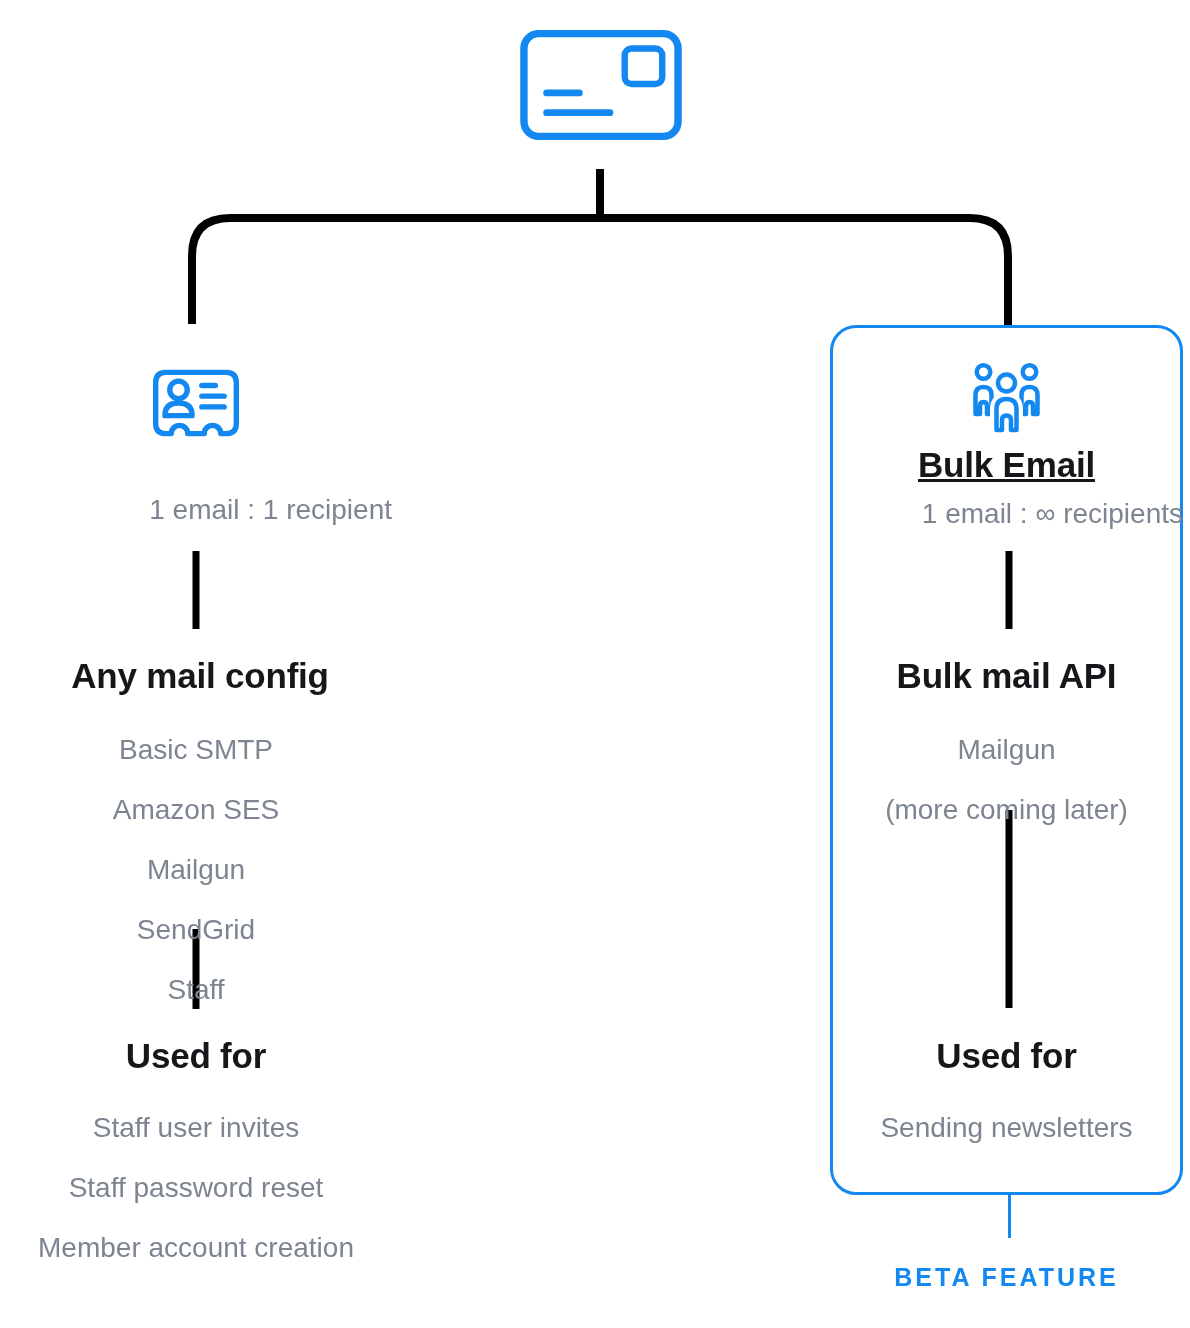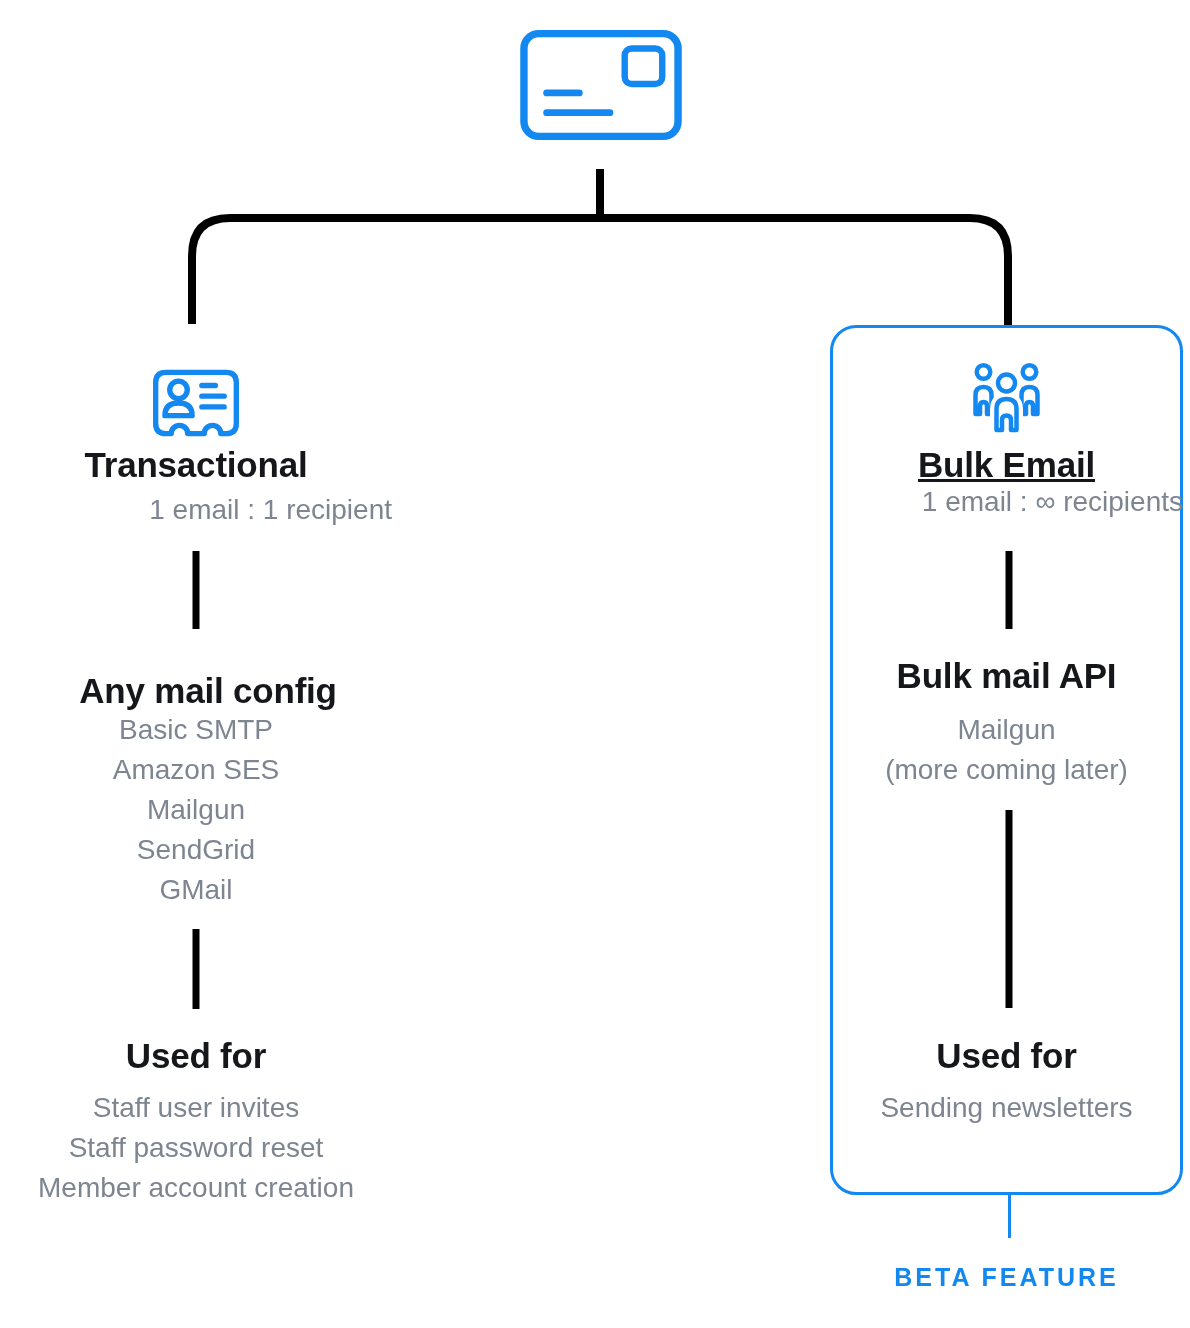--- a/index.html
+++ b/index.html
@@ -18,21 +18,21 @@
   .abs{position:absolute;}
   .heading{
     font-size:35px;line-height:42px;font-weight:700;color:var(--text-dark);
     text-align:center;letter-spacing:-0.2px;
   }
   .sub{
     font-size:28px;line-height:36px;color:var(--text-gray);text-align:right;
   }
   .list{ text-align:center; }
   .list-line{
-    font-size:28px;line-height:40px;color:var(--text-gray);
+    font-size:28px;line-height:40px;color:var(--text-gray);margin-top:20px;
   }
   .tree-svg{position:absolute;left:0;top:0;}
   .beta-box{
     border:3px solid var(--accent);
     border-radius:26px;
     background:transparent;
     box-sizing:border-box;
   }
   .beta-stem{
     background:var(--accent);
@@ -73,30 +73,29 @@
                A8.5 8.5 0 0 0 53.5 66.5 H36.5 A8.5 8.5 0 0 0 19.5 66.5 H14
                Q3.5 66.5 3.5 56 V14 Q3.5 3.5 14 3.5 Z" stroke="#1288f0" stroke-width="5.5" stroke-linejoin="round"></path>
       <circle cx="27" cy="21.5" r="9" stroke="#1288f0" stroke-width="5.5"></circle>
       <path d="M13 48 Q13 35 27 35 Q41 35 41 48 Z" stroke="#1288f0" stroke-width="5.5" stroke-linejoin="round"></path>
       <line x1="51" y1="17" x2="65" y2="17" stroke="#1288f0" stroke-width="5.5" stroke-linecap="round"></line>
       <line x1="51" y1="28" x2="74" y2="28" stroke="#1288f0" stroke-width="5.5" stroke-linecap="round"></line>
       <line x1="51" y1="39" x2="74" y2="39" stroke="#1288f0" stroke-width="5.5" stroke-linecap="round"></line>
     </svg>
   </div>
 
-  <div class="abs heading" style="left:0;top:444px;width:392px;">Transactional</div>
   <div class="abs sub" style="left:0;top:492px;width:392px;">1 email : 1 recipient</div>
 
-  <div class="abs heading" style="left:12px;top:655px;width:392px;margin-top:15px;">Any mail config</div>
+  <div class="abs heading" style="left:4px;top:655px;width:392px;">Any mail config</div>
   <div class="abs list" style="left:0;top:710px;width:392px;">
       <div class="list-line">Basic SMTP</div>
       <div class="list-line">Amazon SES</div>
       <div class="list-line">Mailgun</div>
       <div class="list-line">SendGrid</div>
-      <div class="list-line">GMail</div>
+      <div class="list-line">Staff</div>
     </div>
 
   <div class="abs heading" style="left:0;top:1035px;width:392px;">Used for</div>
   <div class="abs list" style="left:0;top:1088px;width:392px;">
       <div class="list-line">Staff user invites</div>
       <div class="list-line">Staff password reset</div>
       <div class="list-line">Member account creation</div>
     </div>
 
   <div class="abs beta-box" style="left:830px;top:325px;width:353px;height:870px;"></div>
@@ -112,21 +111,21 @@
 
       <circle cx="35" cy="22" r="8.5" stroke="#fff" stroke-width="13" fill="#fff"></circle>
       <path d="M25 69 V48 Q25 38 35 38 Q45 38 45 48 V69 H39.5 V59 Q39.5 54.5 35 54.5 Q30.5 54.5 30.5 59 V69 Z" stroke="#fff" stroke-width="13" stroke-linejoin="round" fill="#fff"></path>
 
       <circle cx="35" cy="22" r="8.5" stroke="#1288f0" stroke-width="4.5" fill="#fff"></circle>
       <path d="M25 69 V48 Q25 38 35 38 Q45 38 45 48 V69 H39.5 V59 Q39.5 54.5 35 54.5 Q30.5 54.5 30.5 59 V69 Z" stroke="#1288f0" stroke-width="4.5" stroke-linejoin="round" fill="#fff"></path>
     </svg>
   </div>
 
   <div class="abs heading" style="left:830px;top:444px;width:353px;text-decoration:underline;">Bulk Email</div>
-  <div class="abs sub" style="left:830px;top:484px;width:353px;">1 email : ∞ recipients</div>
+  <div class="abs sub" style="left:830px;top:496px;width:353px;">1 email : ∞ recipients</div>
 
   <div class="abs heading" style="left:830px;top:655px;width:353px;">Bulk mail API</div>
   <div class="abs list" style="left:830px;top:710px;width:353px;">
       <div class="list-line">Mailgun</div>
       <div class="list-line">(more coming later)</div>
     </div>
 
   <div class="abs heading" style="left:830px;top:1035px;width:353px;">Used for</div>
   <div class="abs list" style="left:830px;top:1088px;width:353px;">
       <div class="list-line">Sending newsletters</div>

